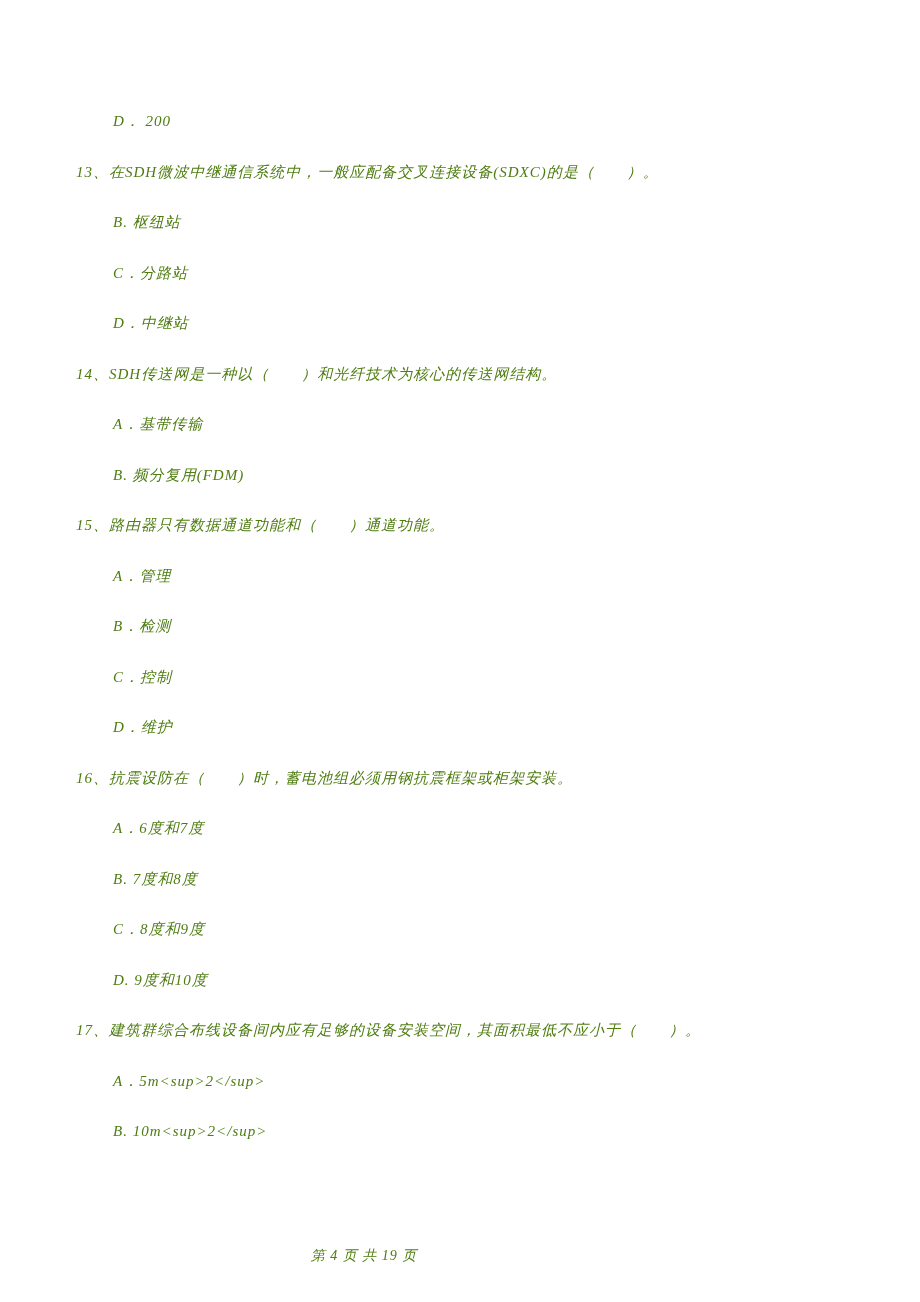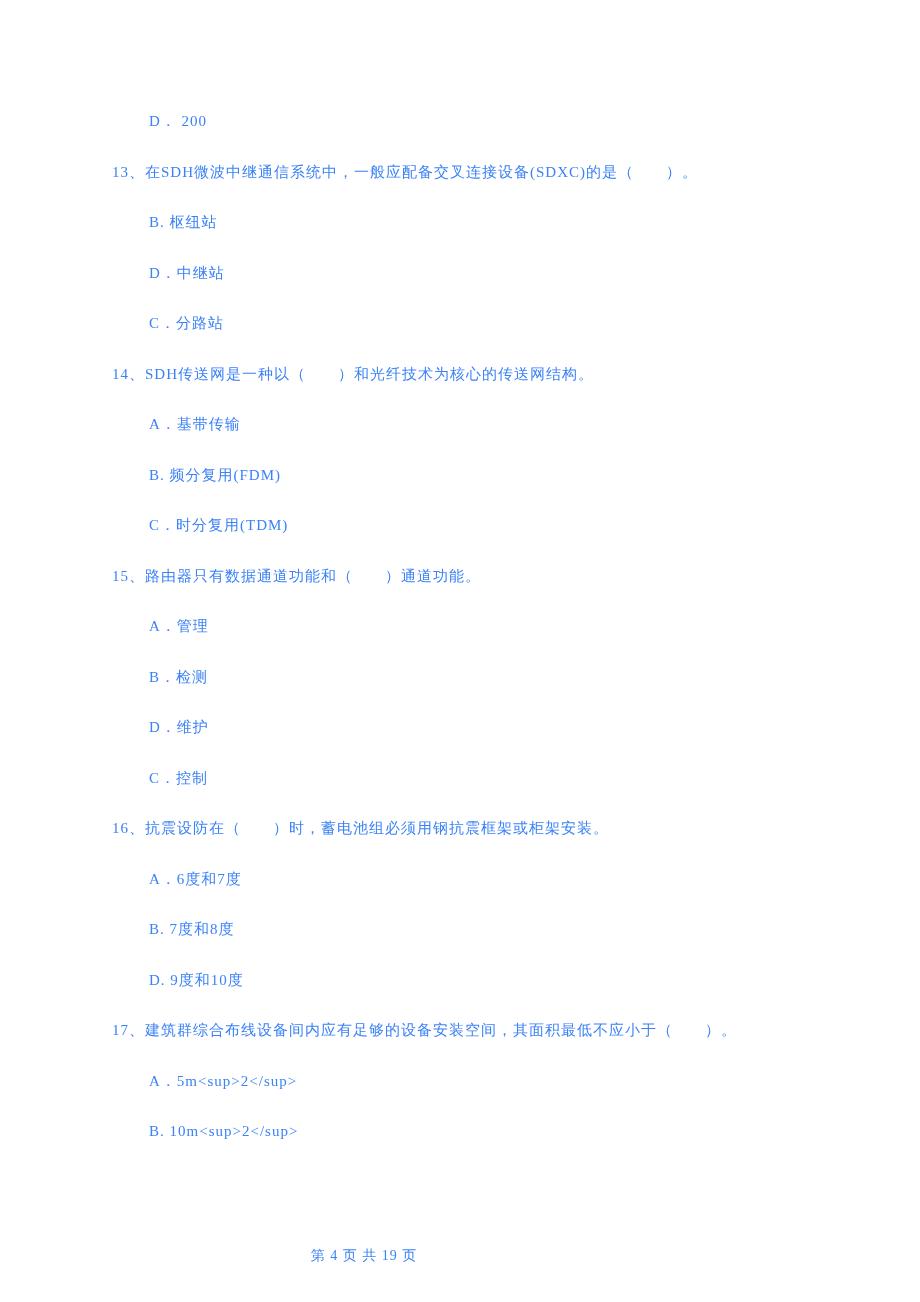--- a/index.html
+++ b/index.html
@@ -6,25 +6,26 @@
     margin: 0;
     padding: 0;
     background: #ffffff;
     width: 920px;
   }
   .page {
     width: 920px;
     height: 1302px;
     position: relative;
     box-sizing: border-box;
-    padding: 110px 130px 0 112px;
+    padding: 110px 130px 0 76px;
     font-family: "SimSun", "FangSong", "STSong", serif;
     font-size: 15px;
-    color: #3b82f6;
+    color: #4d7c0f;
     line-height: 1.5;
+    font-style: italic;
   }
   .option {
     padding-left: 37px;
     margin-bottom: 28px;
     letter-spacing: 1px;
   }
   .option:last-of-type {
     margin-bottom: 28px;
   }
   .question {
@@ -51,43 +52,43 @@
 
   <div class="option">
     <span class="option-letter">D．</span>
     <span>200</span>
   </div>
 
   <div class="question">
     <span>13、</span><span>在SDH微波中继通信系统中，一般应配备交叉连接设备(SDXC)的是（　　）。</span>
   </div>
   <div class="option"><span>B.</span><span> 枢纽站</span></div>
+  <div class="option"><span>C．</span><span>分路站</span></div>
   <div class="option"><span>D．</span><span>中继站</span></div>
-  <div class="option"><span>C．</span><span>分路站</span></div>
 
   <div class="question">
     <span>14、</span><span>SDH传送网是一种以（　　）和光纤技术为核心的传送网结构。</span>
   </div>
   <div class="option"><span>A．</span><span>基带传输</span></div>
   <div class="option"><span>B.</span><span> 频分复用(FDM)</span></div>
-  <div class="option"><span>C．</span><span>时分复用(TDM)</span></div>
 
   <div class="question">
     <span>15、</span><span>路由器只有数据通道功能和（　　）通道功能。</span>
   </div>
   <div class="option"><span>A．</span><span>管理</span></div>
   <div class="option"><span>B．</span><span>检测</span></div>
+  <div class="option"><span>C．</span><span>控制</span></div>
   <div class="option"><span>D．</span><span>维护</span></div>
-  <div class="option"><span>C．</span><span>控制</span></div>
 
   <div class="question">
     <span>16、</span><span>抗震设防在（　　）时，蓄电池组必须用钢抗震框架或柜架安装。</span>
   </div>
   <div class="option"><span>A．</span><span>6度和7度</span></div>
   <div class="option"><span>B.</span><span> 7度和8度</span></div>
+  <div class="option"><span>C．</span><span>8度和9度</span></div>
   <div class="option"><span>D.</span><span> 9度和10度</span></div>
 
   <div class="question">
     <span>17、</span><span>建筑群综合布线设备间内应有足够的设备安装空间，其面积最低不应小于（　　）。</span>
   </div>
   <div class="option"><span>A．</span><span>5m&lt;sup&gt;2&lt;/sup&gt;</span></div>
   <div class="option"><span>B.</span><span> 10m&lt;sup&gt;2&lt;/sup&gt;</span></div>
 
   <div class="footer">第 4 页 共 19 页</div>
 </div>

